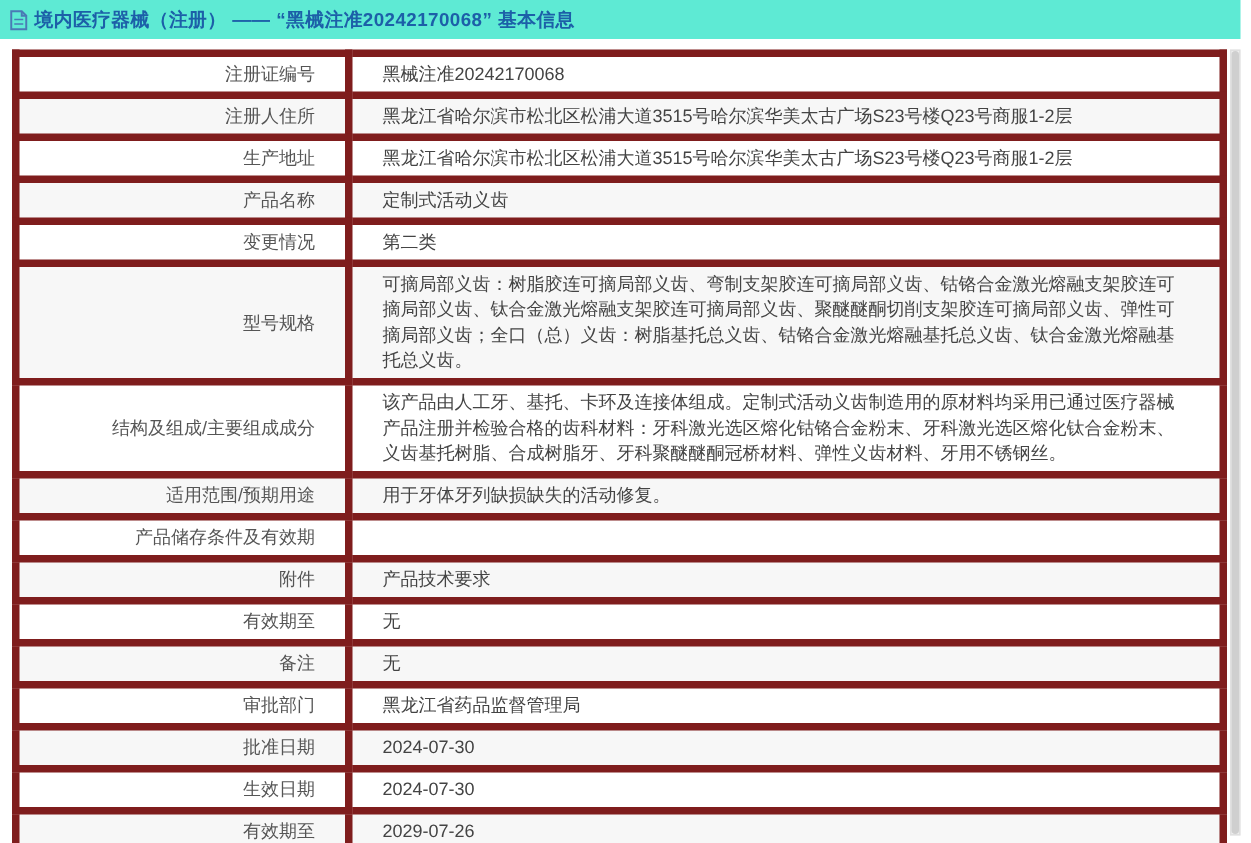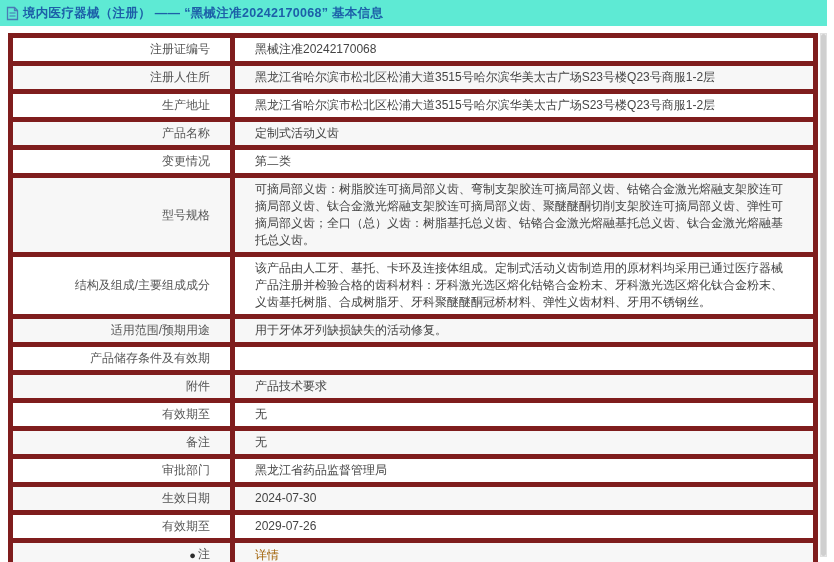--- a/index.html
+++ b/index.html
@@ -160,20 +160,24 @@
   <tr>
     <td class="label"><span class="note-ic" hidden=""></span><span>备注</span></td>
     <td class="value"><span>无</span></td>
   </tr>
 
   <tr>
     <td class="label"><span class="note-ic" hidden=""></span><span>审批部门</span></td>
     <td class="value"><span>黑龙江省药品监督管理局</span></td>
   </tr>
 
+  <tr>
+    <td class="label"><span class="note-ic" hidden=""></span><span>批准日期</span></td>
+    <td class="value"><span>2024-07-30</span></td>
+  </tr>
 
   <tr>
     <td class="label"><span class="note-ic" hidden=""></span><span>生效日期</span></td>
     <td class="value"><span>2024-07-30</span></td>
   </tr>
 
   <tr>
     <td class="label"><span class="note-ic" hidden=""></span><span>有效期至</span></td>
     <td class="value"><span>2029-07-26</span></td>
   </tr>

